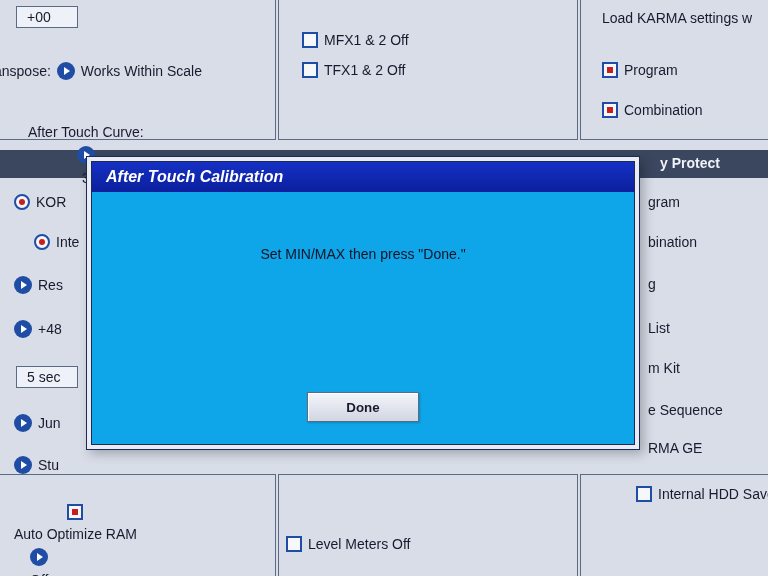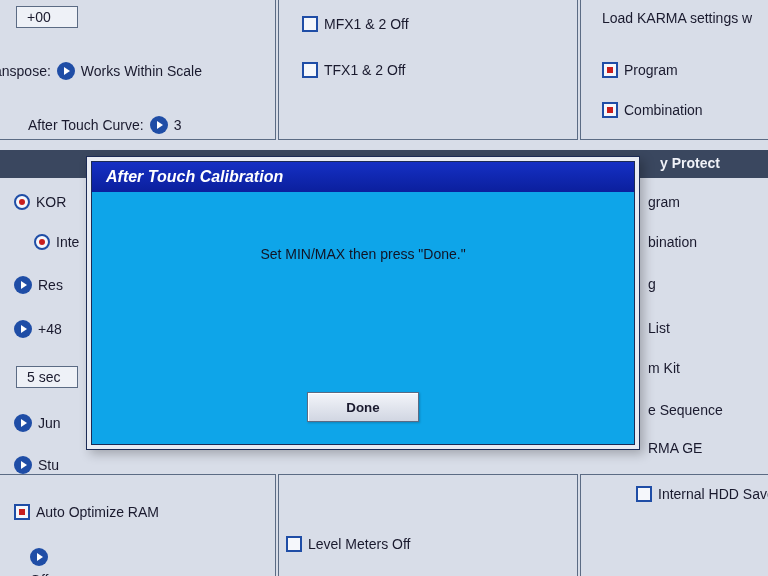--- a/index.html
+++ b/index.html
@@ -160,27 +160,27 @@
 </div>
 
 <div class="row" style="left:16px; top:6px;">
   <span class="valbox">+00</span>
 </div>
 <div class="row" style="left:-6px; top:62px;">
   <span>anspose:</span>
   <span class="chev"></span>
   <span>Works Within Scale</span>
 </div>
-<div class="row" style="left:28px; top:116px;">
+<div class="row" style="left:28px; top:124px;flex-direction:column;">
   <span>After Touch Curve:</span>
   <span class="chev"></span>
   <span>3</span>
 </div>
 
-<div class="row" style="left:302px; top:16px;">
+<div class="row" style="left:302px; top:32px;">
   <span class="check"></span>
   <span>MFX1 &amp; 2 Off</span>
 </div>
 <div class="row" style="left:302px; top:62px;">
   <span class="check"></span>
   <span>TFX1 &amp; 2 Off</span>
 </div>
 
 <div class="row" style="left:602px; top:10px;">
   <span>Load KARMA settings w</span>
@@ -214,21 +214,21 @@
   <span class="valbox">5 sec</span>
 </div>
 <div class="row" style="left:14px; top:414px;">
   <span class="chev"></span>
   <span>Jun</span>
 </div>
 <div class="row" style="left:14px; top:456px;">
   <span class="chev"></span>
   <span>Stu</span>
 </div>
-<div class="row" style="left:14px; top:504px;">
+<div class="row" style="left:14px; top:504px;flex-direction:column;">
   <span class="check on"></span>
   <span>Auto Optimize RAM</span>
 </div>
 <div class="row" style="left:30px; top:548px;flex-direction:column;">
   <span class="chev"></span>
   <span>Off</span>
 </div>
 
 <div class="row" style="left:648px; top:194px;">
   <span>gram</span>

